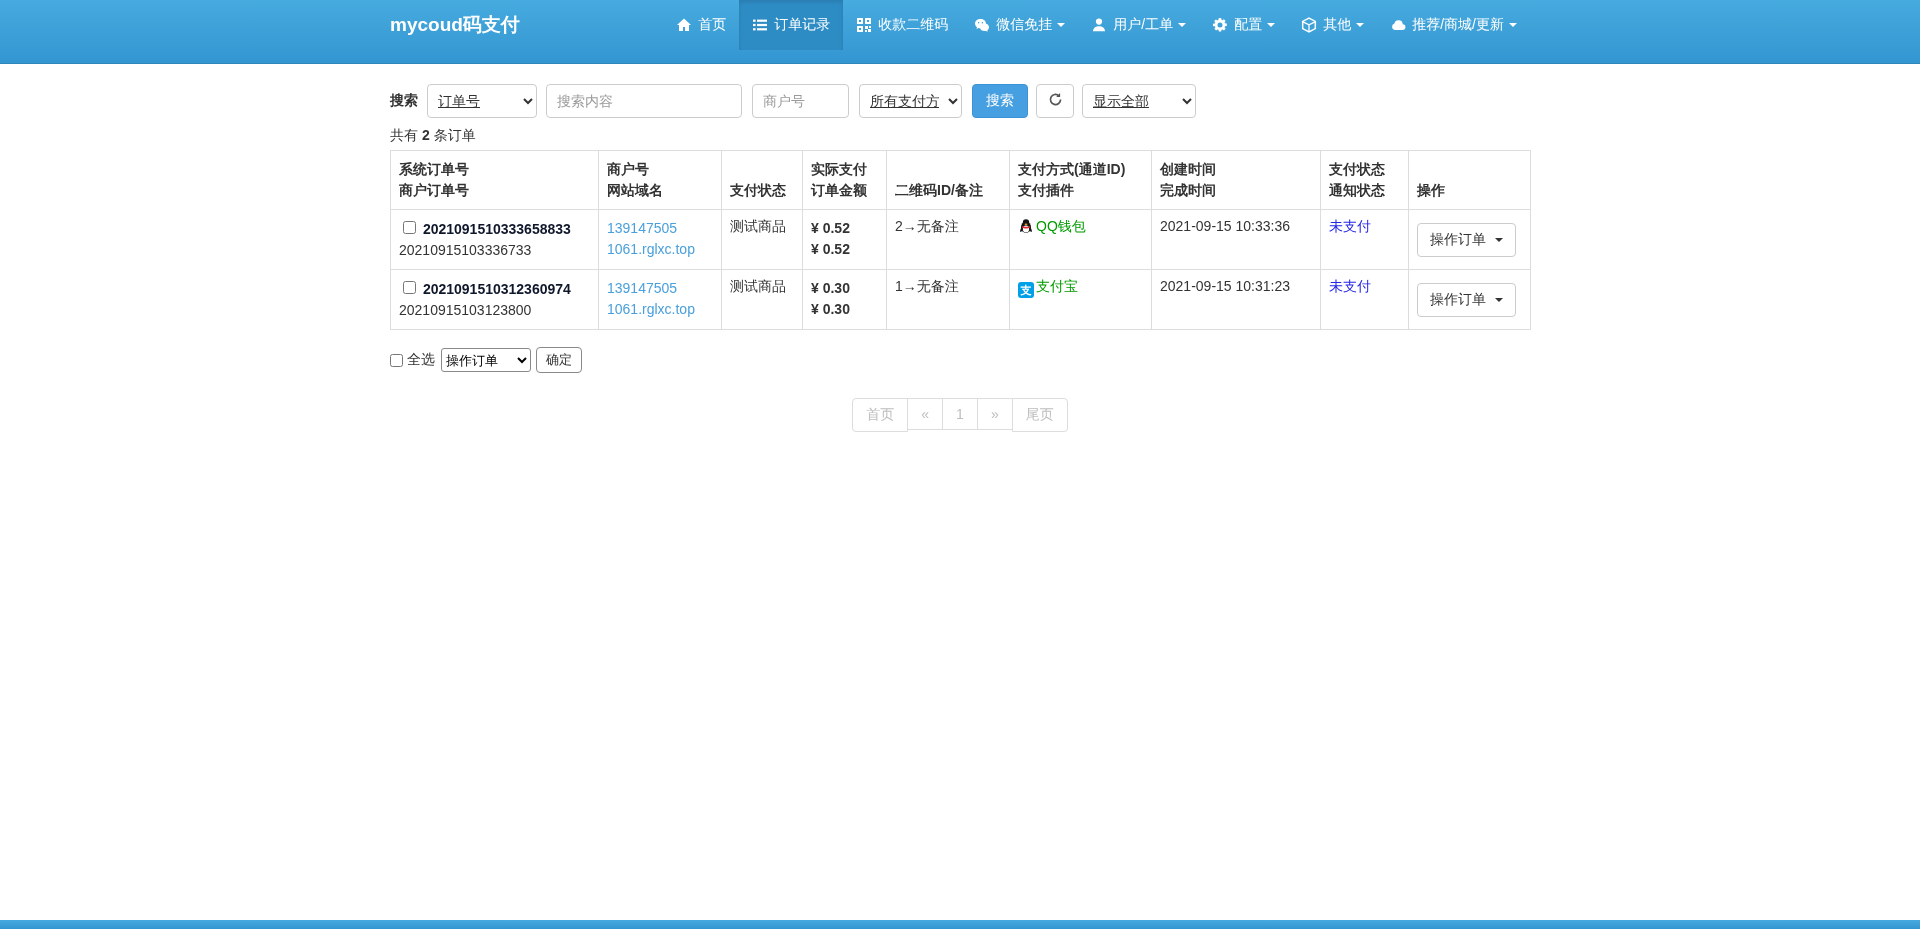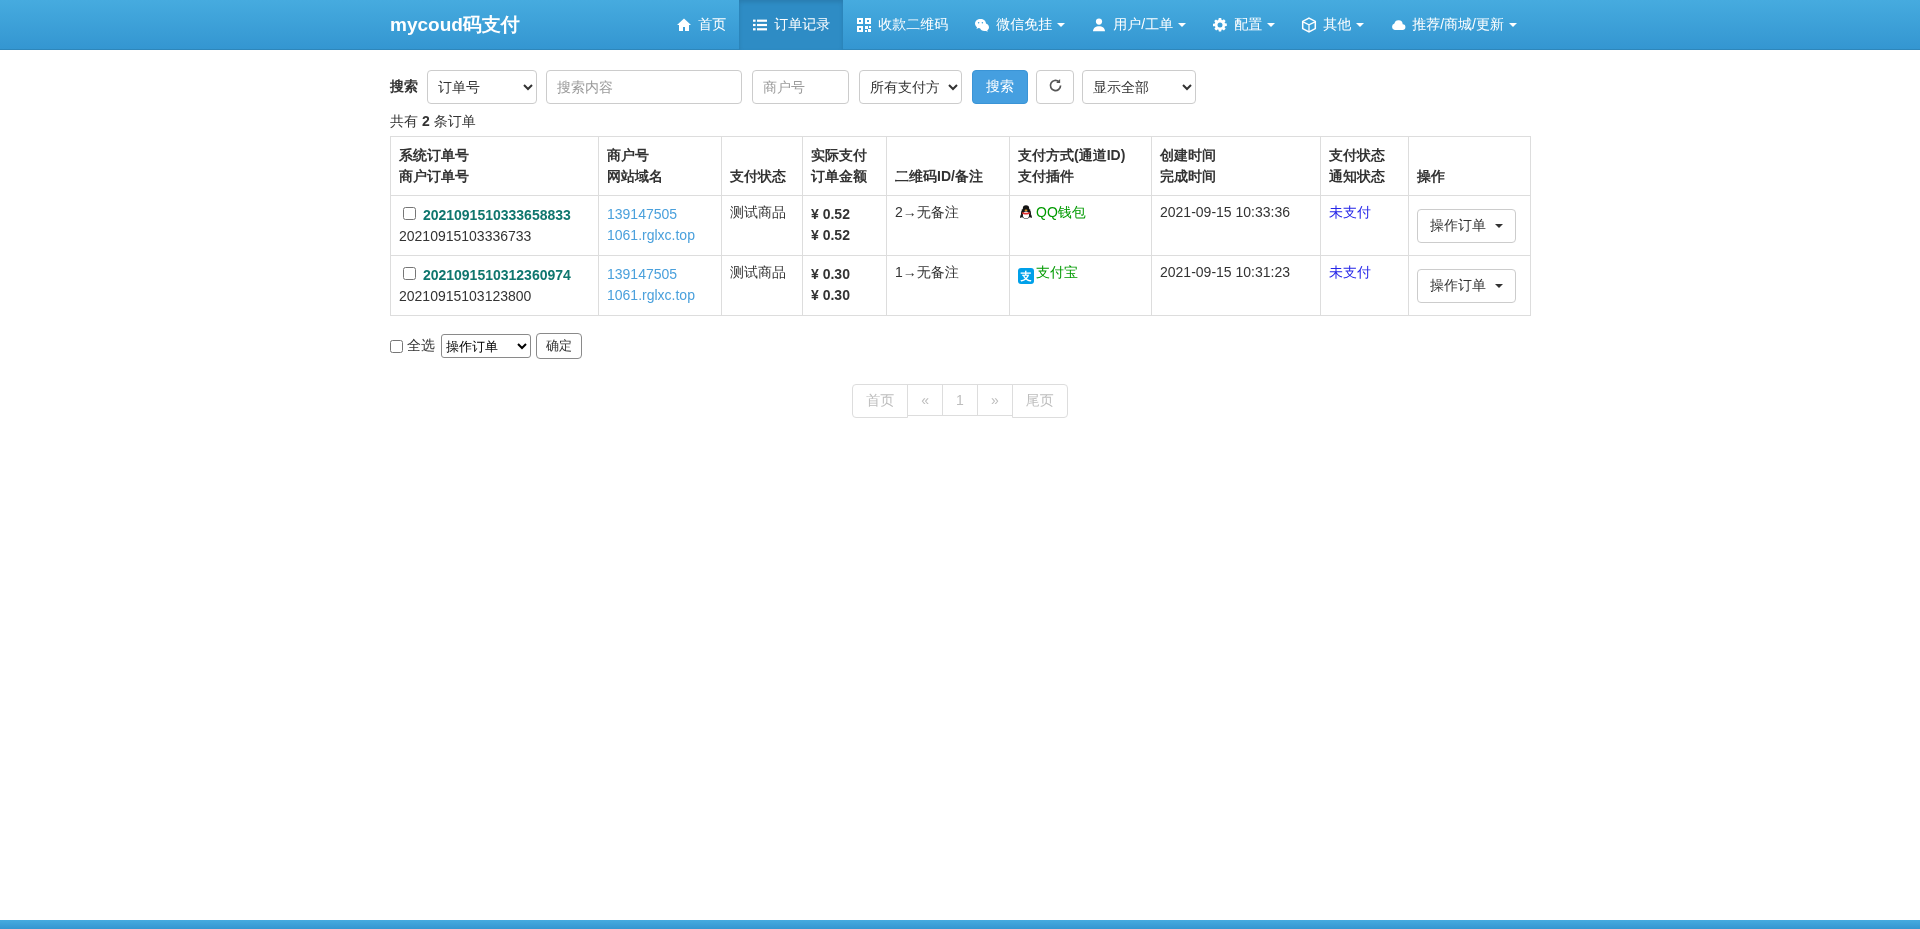--- a/index.html
+++ b/index.html
@@ -6,21 +6,21 @@
   html,body { margin:0; padding:0; }
   body {
     width:1920px; height:929px; position:relative; overflow:hidden;
     background:#fff; color:#333;
     font-family:"Liberation Sans", sans-serif; font-size:14px;
   }
   .container { width:1140px; margin:0 auto; }
 
   
   .navbar {
-    height:50px; width:100%;
+    height:64px; width:100%;
     background:linear-gradient(#46abdf,#3496d1);
     border-bottom:1px solid #2e86ba;
   }
   .navbar .container { display:flex; align-items:stretch; justify-content:space-between; height:50px; }
   .brand {
     color:#fff; font-size:19px; font-weight:bold; line-height:50px;
     text-decoration:none; white-space:nowrap;
   }
   .nav-menu { display:flex; align-items:stretch; }
   .nav-item {
@@ -45,21 +45,21 @@
   .breadcrumb .sep { margin:0 7px; color:#ccc; }
 
   
   .search-row { margin-top:20px; display:flex; align-items:center; }
   .search-label { font-weight:bold; margin-right:9px; }
   .fc {
     height:34px; border:1px solid #ccc; border-radius:4px; background:#fff;
     font-size:14px; color:#333; padding:5px 10px; font-family:inherit;
   }
   .fc::placeholder { color:#9b9b9b; }
-  select.fc { padding:5px 6px; }
+  select.fc { padding:5px 6px;text-decoration:underline; }
   .sel-type { width:110px; margin-right:9px; }
   .inp-content { width:196px; margin-right:10px; }
   .inp-merchant { width:97px; margin-right:10px; }
   .sel-paytype { width:103px; margin-right:10px; }
   .btn-search {
     width:56px; height:34px; background:#459fe0; border:1px solid #3a94d6;
     border-radius:4px; color:#fff; font-size:14px; cursor:pointer; margin-right:8px;
     font-family:inherit;
   }
   .btn-refresh {
@@ -74,21 +74,21 @@
   .summary b { margin:0 4px; }
 
   
   table.orders { border-collapse:collapse; width:1140px; margin-top:5px; table-layout:fixed; }
   .orders th, .orders td { border:1px solid #ddd; padding:8px; font-size:14px; text-align:left; }
   .orders th { font-weight:bold; vertical-align:bottom; }
   .orders td { vertical-align:top; }
   .th-line { line-height:21px; min-height:21px; }
   .td-line { line-height:21px; min-height:21px; }
   .orders a { color:#4aa0dc; text-decoration:none; }
-  a.order-link { font-weight:bold; color:#0f766e; }
+  a.order-link { font-weight:bold; color:#0f172a; }
   .orders td.amount div { font-weight:bold; }
   .method-cell { white-space:nowrap; }
   .method-cell .picon { display:inline-block; width:16px; height:16px; vertical-align:-3px; margin-right:2px; }
   .green-text { color:#009a00; }
   .status-text { color:#2525e8; }
   .action-cell { vertical-align:middle !important; }
   .btn-action {
     background:#fff; border:1px solid #ccc; border-radius:4px; color:#333;
     padding:7px 12px; font-size:14px; cursor:pointer; white-space:nowrap; font-family:inherit;
   }

